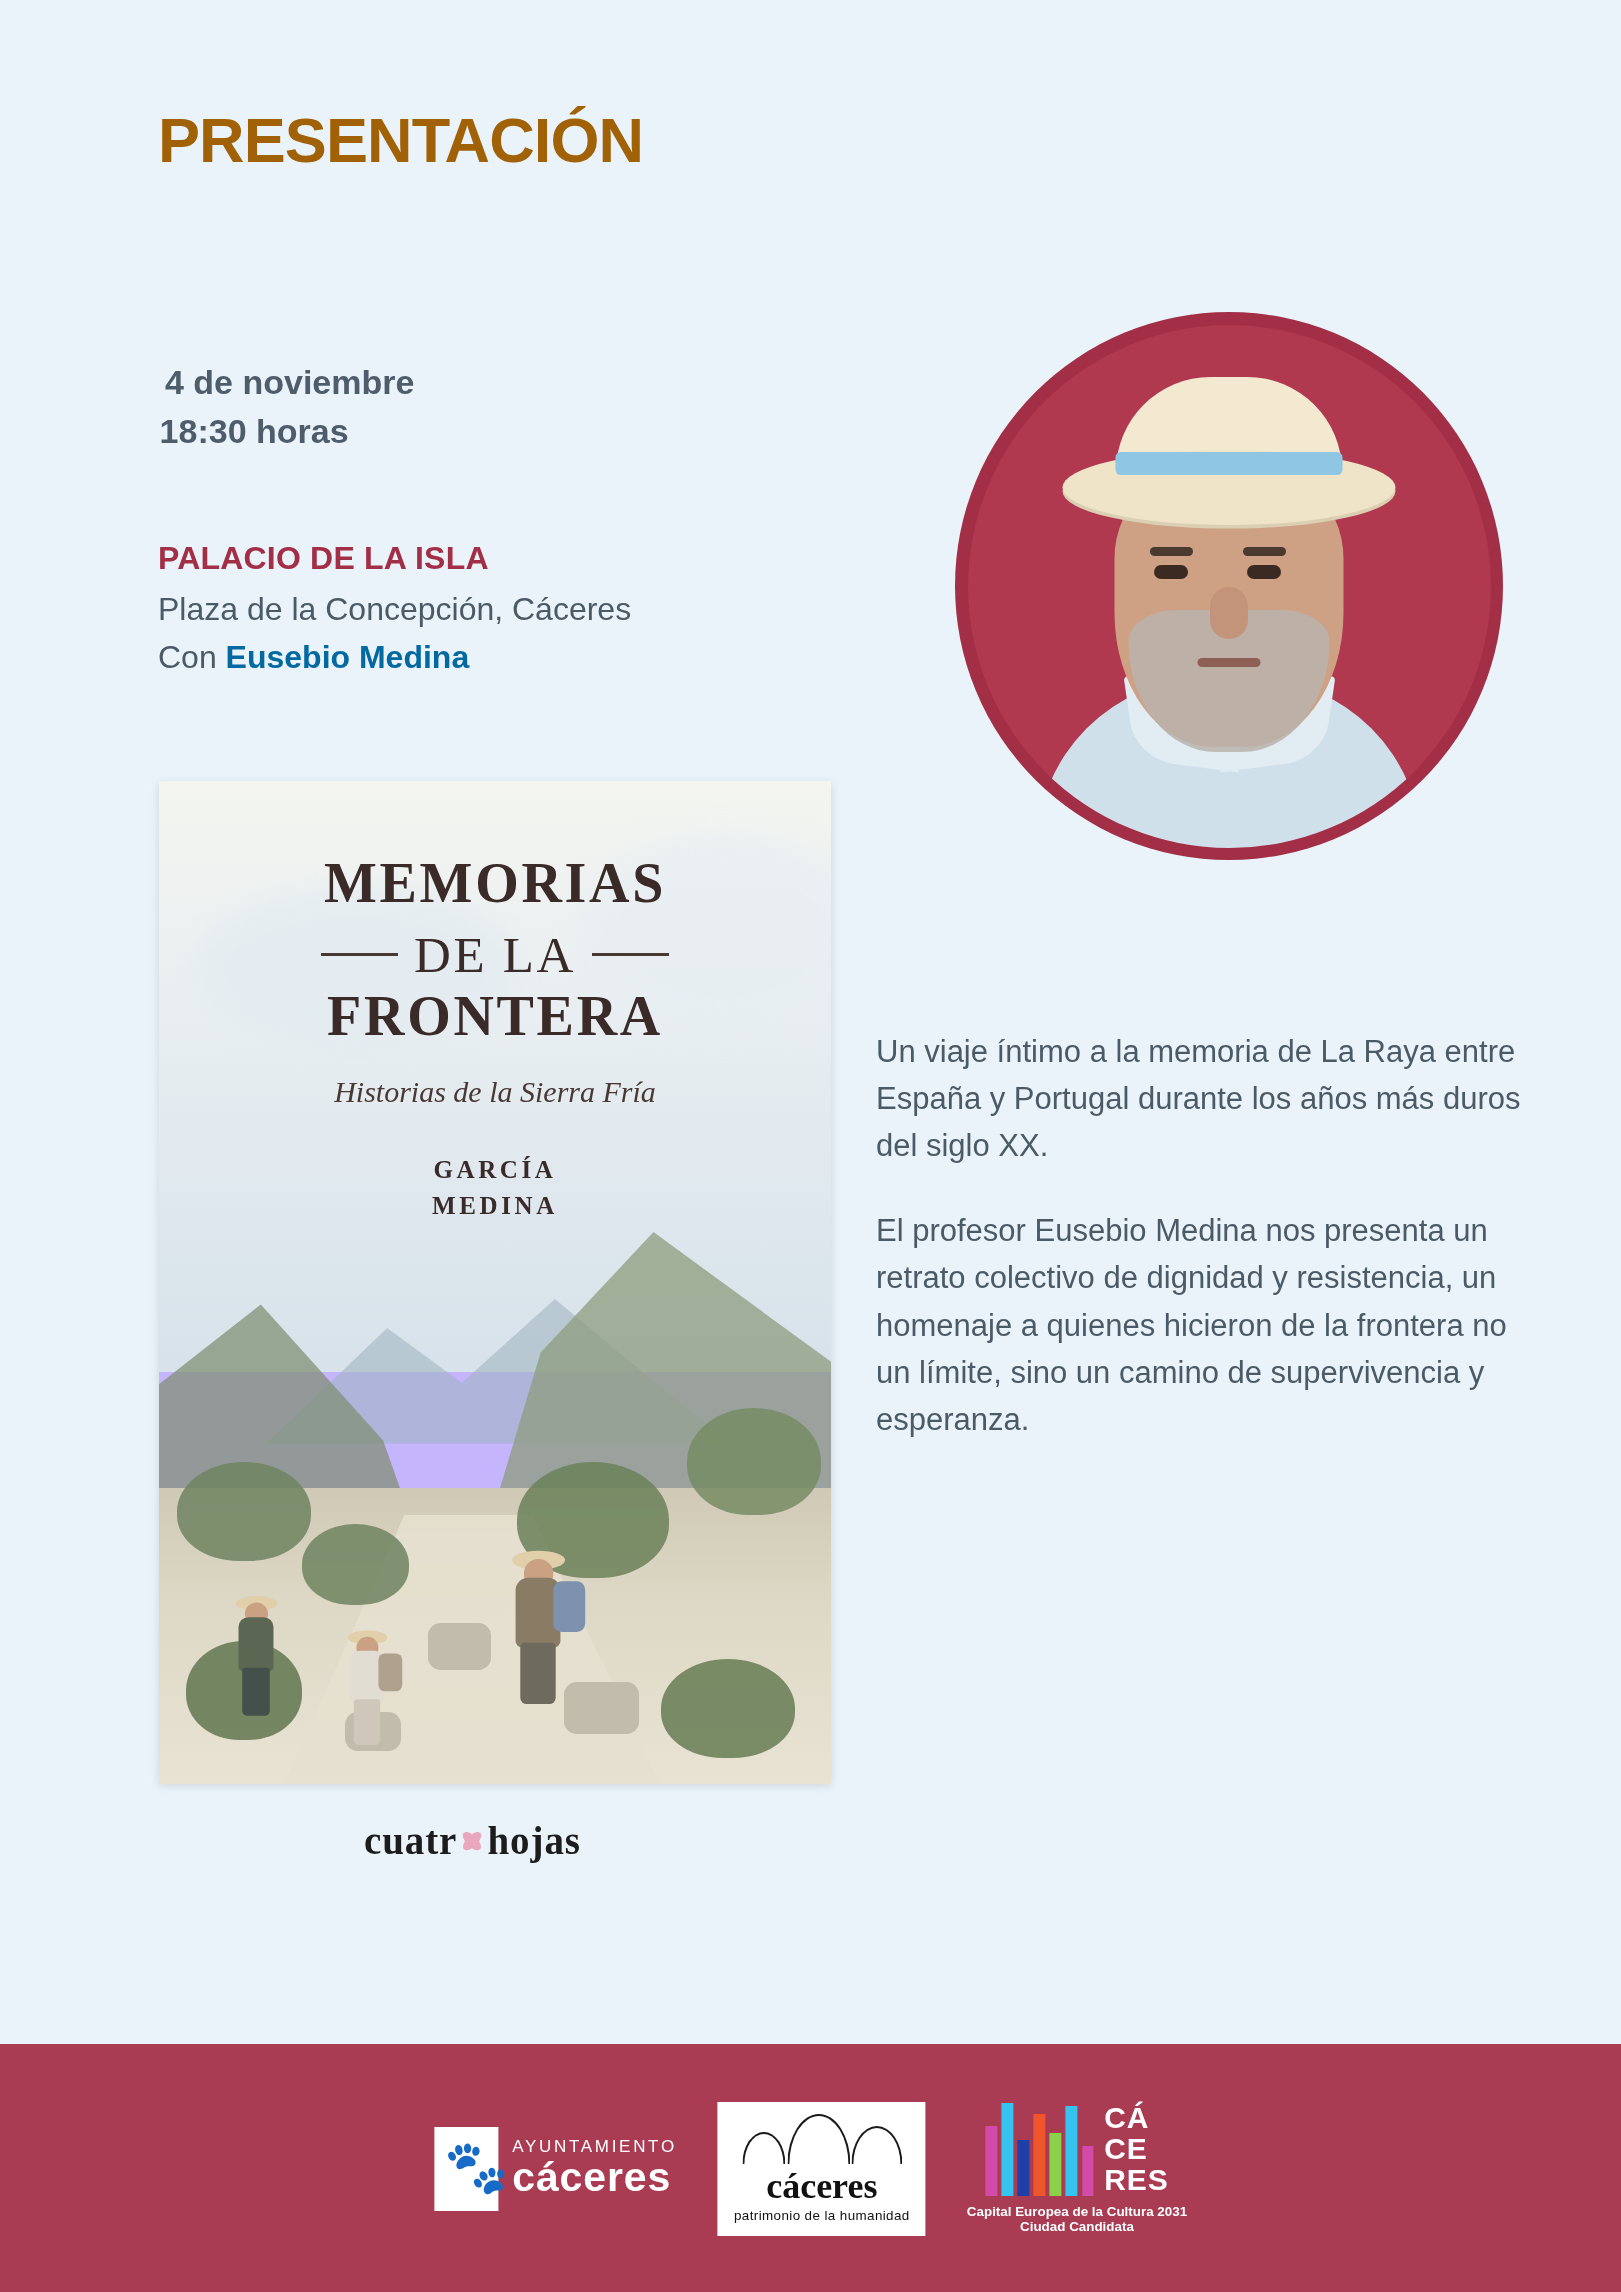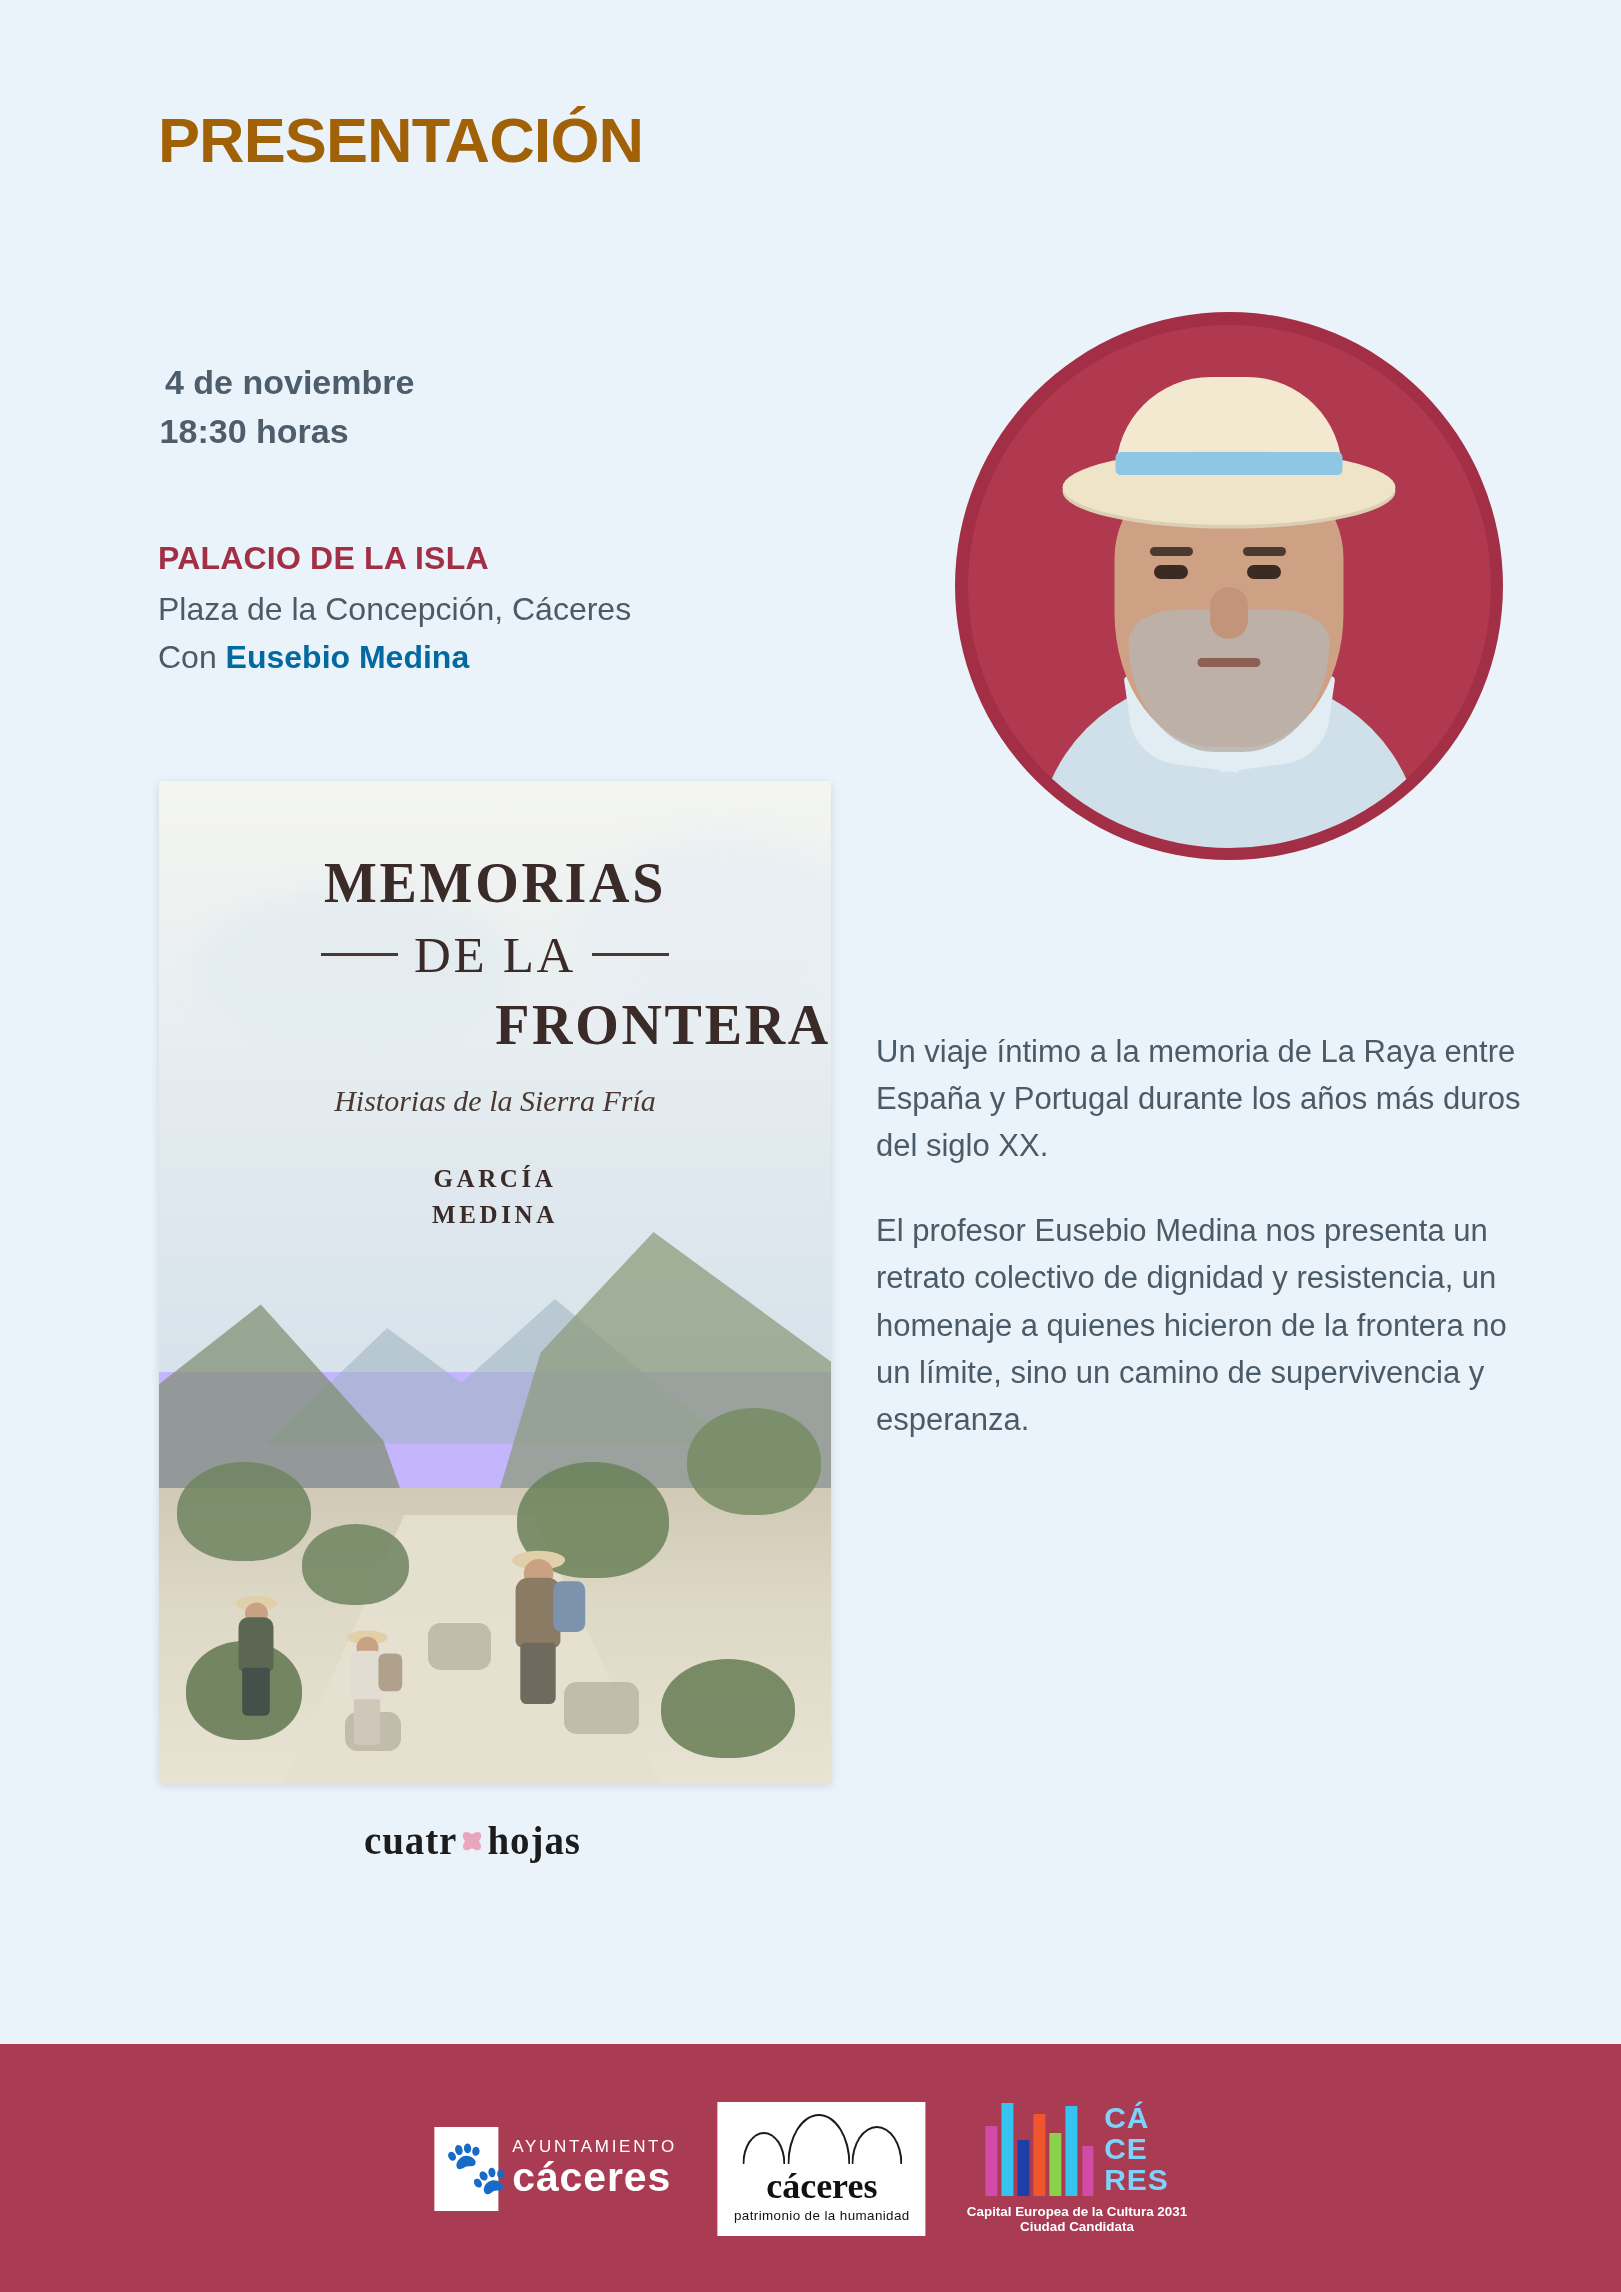--- a/index.html
+++ b/index.html
@@ -376,22 +376,20 @@
   }
   .bt-main2 {
     font-size: 51px;
     font-weight: normal;
     letter-spacing: 2.7px;
   }
   .bt-main3 {
     font-size: 56px;
     font-weight: bold;
     letter-spacing: 2.7px;
-    margin-top: 9px;
-    text-align: right;
   }
   .bt-sub {
     margin-top: 27px;
     font-size: 30px;
     font-style: italic;
     color: #4a3833;
   }
   .bt-author {
     margin-top: 43px;
     font-size: 25px;
@@ -548,21 +546,21 @@
     gap: 10.7px;
   }
   .logo-cec .bars {
     display: flex;
     align-items: flex-end;
     gap: 4.5px;
     height: 93px;
   }
   .logo-cec .bar { width: 11.6px; }
   .logo-cec .name {
-    color: #7dd3fc;
+    color: #ffffff;
     font-weight: bold;
     font-size: 30px;
     line-height: 1.02;
     letter-spacing: 0.9px;
   }
   .logo-cec .sub1 {
     margin-top: 7.2px;
     color: #fff;
     font-size: 13.4px;
     font-weight: bold;

